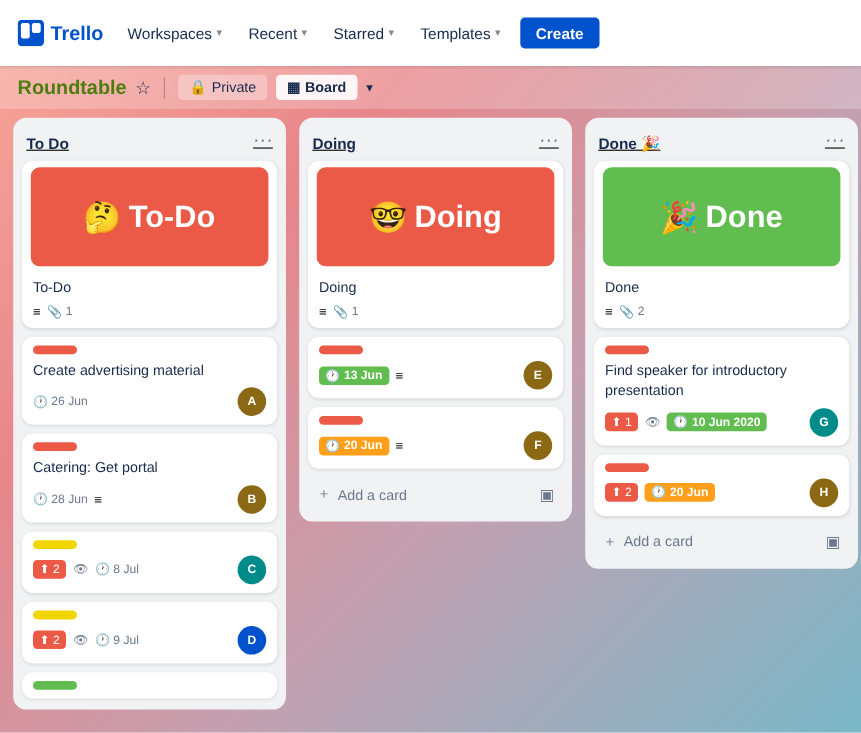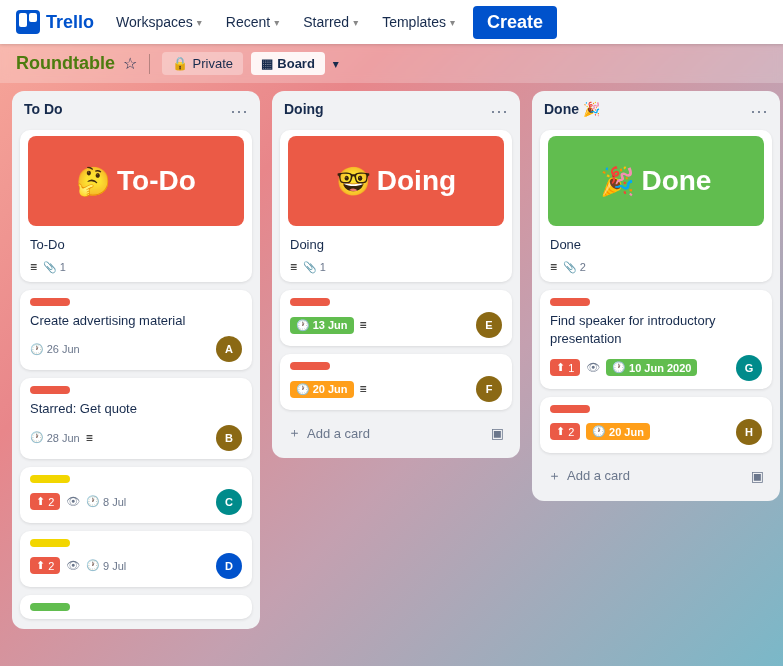--- a/index.html
+++ b/index.html
@@ -7,21 +7,21 @@
       font-family: -apple-system, BlinkMacSystemFont, 'Segoe UI', sans-serif;
       background: linear-gradient(135deg, #f8a89a 0%, #e8868a 30%, #c4a0b0 60%, #7ab8c8 100%);
       min-height: 666px;
       width: 783px;
       overflow: hidden;
     }
 
     
     .navbar {
       background: white;
-      height: 44px;
+      height: 60px;
       display: flex;
       align-items: center;
       padding: 0 8px;
       gap: 4px;
       box-shadow: 0 1px 3px rgba(0,0,0,0.15);
       position: relative;
       z-index: 10;
     }
     .nav-logo {
       display: flex;
@@ -51,21 +51,21 @@
       gap: 4px;
       font-weight: 500;
     }
     .nav-btn-chevron { font-size: 10px; color: #888; }
     .nav-create {
       background: #0052cc;
       color: white;
       border: none;
       border-radius: 4px;
       padding: 6px 14px;
-      font-size: 18px;
+      font-size: 14px;
       font-weight: 600;
       cursor: pointer;
       margin-left: 4px;
     }
 
     
     .board-header {
       display: flex;
       align-items: center;
       padding: 8px 16px;
@@ -120,23 +120,24 @@
       min-width: 248px;
       padding: 10px 8px;
       display: flex;
       flex-direction: column;
       gap: 8px;
       max-height: 570px;
       overflow-y: auto;
     }
     .column-header {
       display: flex;
-      align-items: flex-start;
+      align-items: flex-end;
       justify-content: space-between;
       padding: 0 4px;
+      text-decoration: underline;
     }
     .column-title {
       font-size: 14px;
       font-weight: 600;
       color: #172b4d;
     }
     .col-menu { cursor: pointer; color: #6b778c; font-size: 18px; }
 
     
     .card {
@@ -339,21 +340,21 @@
           <span class="meta-item">
             <span>🕐</span> 26 Jun
           </span>
         </div>
         <div class="avatar avatar-brown">A</div>
       </div>
     </div>
 
     <div class="card">
       <div class="card-label label-red"></div>
-      <div class="card-title">Starred: Get quote</div>
+      <div class="card-title">Catering: Get portal</div>
       <div class="meta-row">
         <div class="meta-left">
           <span class="meta-item">
             <span>🕐</span> 28 Jun
           </span>
           <span class="small-icon">≡</span>
         </div>
         <div class="avatar avatar-brown">B</div>
       </div>
     </div>

